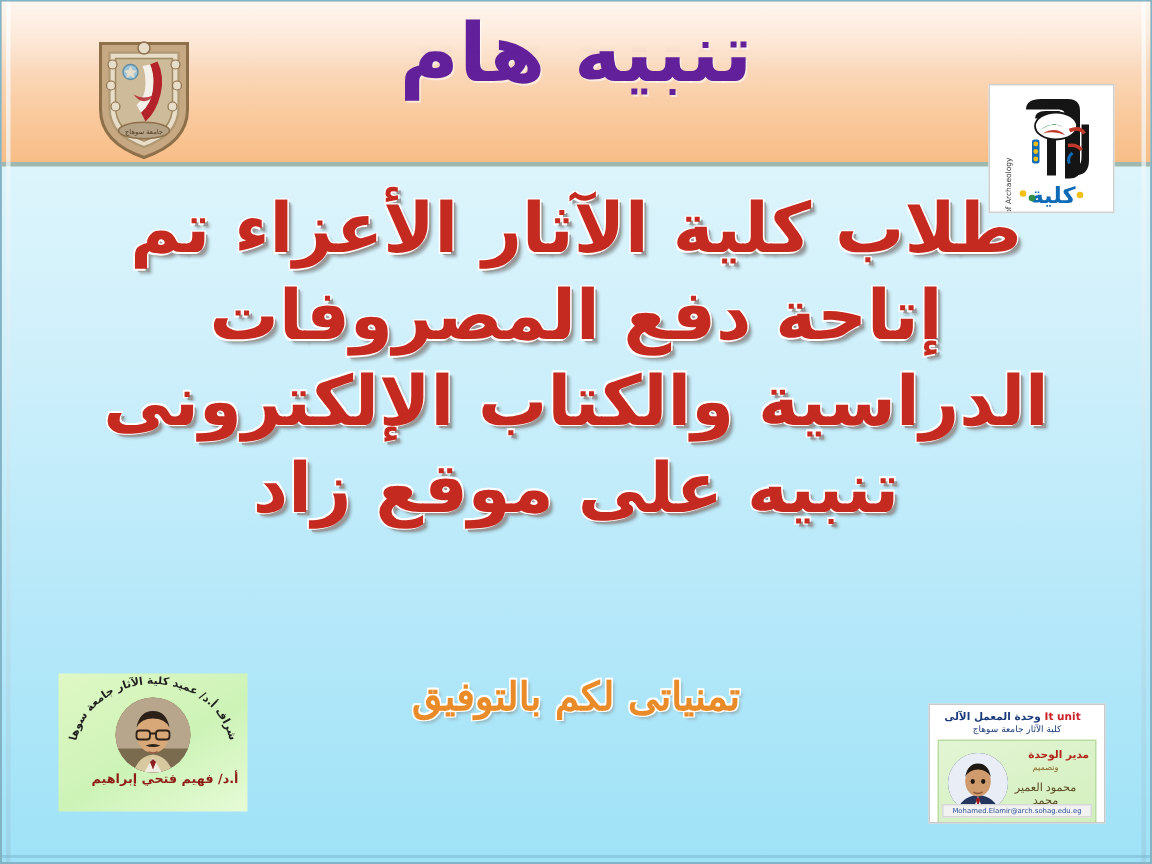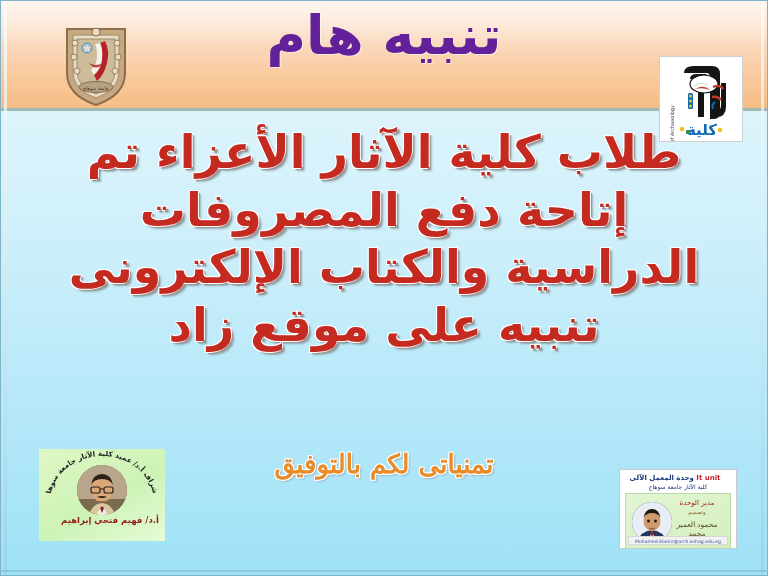--- a/index.html
+++ b/index.html
@@ -263,23 +263,24 @@
   .it-texts {
     position: absolute;
     right: 4px;
     top: 5px;
     width: 58px;
     text-align: center;
     direction: rtl;
   }
   .it-role {
     font-size: 7px;
-    font-weight: normal;
+    font-weight: bold;
     color: #b4231b;
     font-family: "DejaVu Sans", "Liberation Sans", sans-serif;
+    text-align: right;
   }
   .it-sub {
     font-size: 5.5px;
     color: #8a6a2a;
     margin-top: 2px;
     font-family: "DejaVu Sans", "Liberation Sans", sans-serif;
   }
   .it-person {
     font-size: 7.5px;
     color: #5a4a22;

